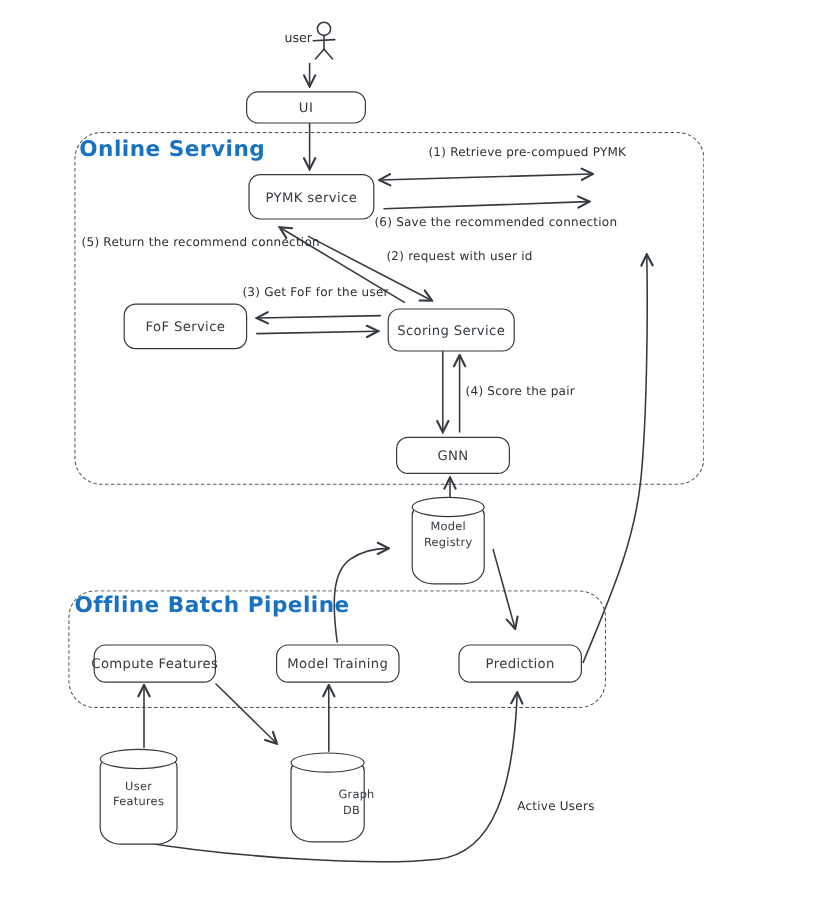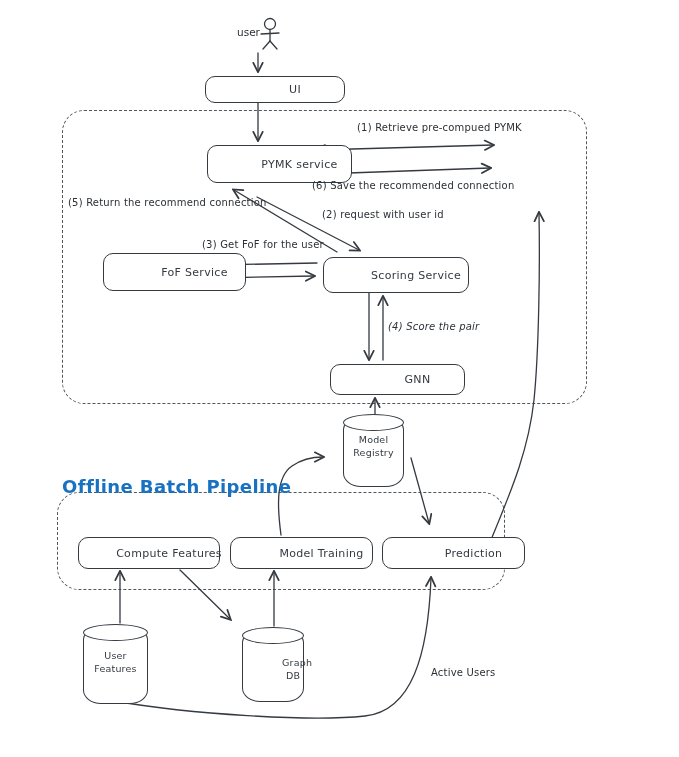--- a/index.html
+++ b/index.html
@@ -13,21 +13,21 @@
     position:absolute;border:1.6px dashed #50565c;border-radius:22px;
     background:transparent;z-index:0;
   }
   .section-title{
     position:absolute;z-index:3;font-size:18px;font-weight:600;
     letter-spacing:0.4px;color:#1971c2;white-space:nowrap;
   }
   .node{
     position:absolute;z-index:2;border:1.5px solid #343a40;border-radius:10px;
     background:#fff;display:flex;align-items:center;justify-content:center;
-    font-size:11px;letter-spacing:0.3px;text-align:center;white-space:nowrap;padding-left:40px;
+    font-size:11px;letter-spacing:0.3px;text-align:center;white-space:nowrap;
   }
   .cyl{position:absolute;z-index:2;}
   .cyl-body{
     position:absolute;left:0;top:7px;right:0;bottom:0;background:#fff;
     border:1.4px solid #343a40;
     border-radius:10px 10px 18px 18px / 8px 8px 14px 14px;
   }
   .cyl-top{
     position:absolute;left:0;right:0;top:0;height:15px;background:#fff;
     border:1.4px solid #343a40;border-radius:50%;
@@ -88,21 +88,22 @@
 
     <path d="M486,552 C508,498 528,455 534,400 C539,350 540,265 539,213" marker-end="url(#ah)"></path>
 
     <path d="M120,623 L120,572" marker-end="url(#ah)"></path>
     <path d="M180,570 L230,619" marker-end="url(#ah)"></path>
     <path d="M274,626 L274,572" marker-end="url(#ah)"></path>
 
     <path d="M114,701 C190,714 310,722 365,716 C412,711 428,655 431,578" marker-end="url(#ah)"></path>
   </svg>
 
-  <div class="section-title" style="left:62px;top:476px;">Offline Batch Pipeline</div>
+  <div class="section-title" style="left:66px;top:114px;">Online Serving</div>
+  <div class="section-title" style="left:62px;top:494px;">Offline Batch Pipeline</div>
 
   <div class="actor-label" style="left:237px;top:26px;">user</div>
 
   <div class="node" style="left:205px;top:76px;width:98px;height:25px;">UI</div>
   <div class="node" style="left:207px;top:145px;width:103px;height:36px;">PYMK service</div>
   <div class="node" style="left:103px;top:253px;width:101px;height:36px;">FoF Service</div>
   <div class="node" style="left:323px;top:257px;width:104px;height:34px;">Scoring Service</div>
   <div class="node" style="left:330px;top:364px;width:93px;height:29px;">GNN</div>
   <div class="node" style="left:78px;top:537px;width:100px;height:30px;">Compute Features</div>
   <div class="node" style="left:230px;top:537px;width:101px;height:30px;">Model Training</div>
@@ -134,16 +135,16 @@
       <div>Graph DB</div>
       <div></div>
     </div>
   </div>
 
   <div class="edge-label" style="left:335px;top:122px;margin-left:22px;">(1) Retrieve pre-compued PYMK</div>
   <div class="edge-label" style="left:312px;top:180px;">(6) Save the recommended connection</div>
   <div class="edge-label" style="left:68px;top:197px;">(5) Return the recommend connection</div>
   <div class="edge-label" style="left:322px;top:209px;">(2) request with user id</div>
   <div class="edge-label" style="left:202px;top:239px;">(3) Get FoF for the user</div>
-  <div class="edge-label" style="left:388px;top:321px;font-style:italic;">(4) Score the pair</div>
+  <div class="edge-label" style="left:388px;top:321px;">(4) Score the pair</div>
   <div class="edge-label" style="left:431px;top:667px;">Active Users</div>
 
 </div>
 
 </body></html>

